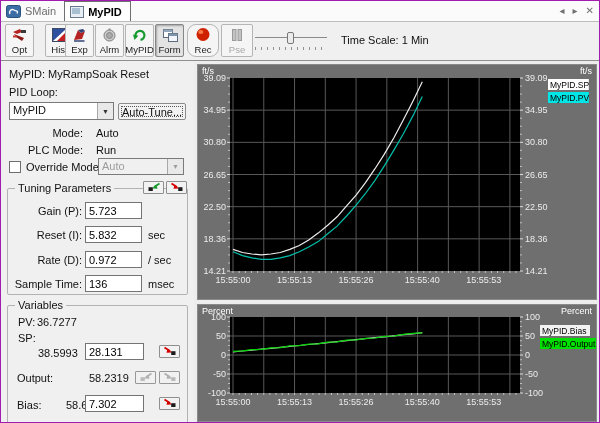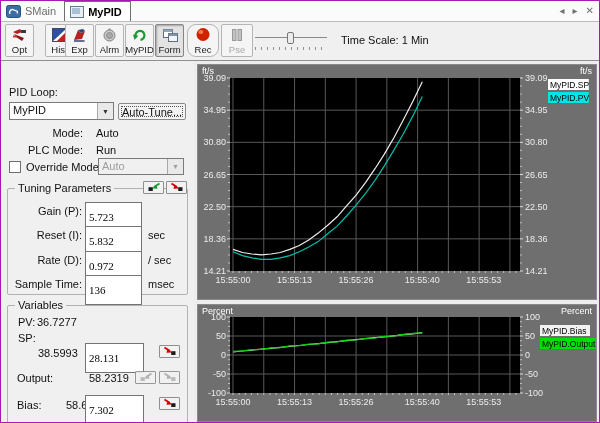--- a/index.html
+++ b/index.html
@@ -30,21 +30,21 @@
   .combo{position:absolute;background:#fff;border:1px solid #7a7a7a;font-size:11px;display:flex;align-items:stretch;}
   .combo .cb-text{flex:1;padding:1px 3px;overflow:hidden;}
   .combo .cb-btn{width:16px;background:#e9e9e9;border-left:1px solid #a8a8a8;display:flex;align-items:center;justify-content:center;font-size:7px;color:#333;}
   .combo.disabled{background:#f0f0f0;}
   .combo.disabled .cb-text{color:#9d9d9d;}
   .btn{position:absolute;background:#f3f3f3;border:1px solid #8a8a8a;border-radius:2px;font-size:11px;display:flex;align-items:center;justify-content:center;font-family:inherit;color:#111;}
   .btn .focusrect{position:absolute;inset:2px;border:1px dotted #555;}
   .checkbox{position:absolute;width:12px;height:12px;background:#fff;border:1px solid #6f6f6f;}
   .grp{position:absolute;border:1px solid #b2b2b2;border-radius:2px;}
   .grp-title{position:absolute;top:-7px;left:7px;background:#f0f0f0;padding:0 3px;font-size:11px;color:#111;white-space:nowrap;}
-  .field{position:absolute;height:17px;border:1px solid #747474;background:#fff;font-size:11px;padding:14px 3px;font-family:Liberation Serif, serif;color:#000;}
+  .field{position:absolute;height:17px;border:1px solid #747474;background:#fff;font-size:11px;padding:1px 3px;font-family:Liberation Sans, sans-serif;color:#000;}
   .sbtn{position:absolute;width:21px;height:13px;background:#f2f2f2;border:1px solid #8f8f8f;border-radius:1px;display:flex;align-items:center;justify-content:center;padding:0;}
   .sbtn.disabled{opacity:.9;}
   
   .charts{position:absolute;left:193px;top:0;right:0;bottom:0;background:#ededed;}
   .chart-box{position:absolute;border:1px solid #8a8a8a;background:#6f6f6f;overflow:hidden;}
   svg text{font-family:"Liberation Sans",sans-serif;}
   .ctick{font-size:9px;fill:#ececec;}
   .cunit{font-size:9px;fill:#ffffff;}
   .clegend{font-size:8.5px;fill:#000;}
 </style>
@@ -165,20 +165,21 @@
       <div class="track"></div>
       <div class="thumb"></div>
       <div class="ticks"></div>
     </div>
     <div class="tscale">Time Scale: 1 Min</div>
   </div>
 
   <div class="main">
 
     <div class="left-panel">
+      <div class="lp-text" style="left:8px;top:7px;">MyPID: MyRampSoak Reset</div>
       <div class="lp-text" style="left:8px;top:25px;">PID Loop:</div>
 
       <div class="combo" style="left:8px;top:41px;width:105px;height:18px;">
         <span class="cb-text">MyPID</span>
         <span class="cb-btn">▼</span>
       </div>
       <div class="btn" style="left:117px;top:42px;width:68px;height:17px;">
         <span class="focusrect"></span>
         <span>Auto-Tune...</span>
       </div>

